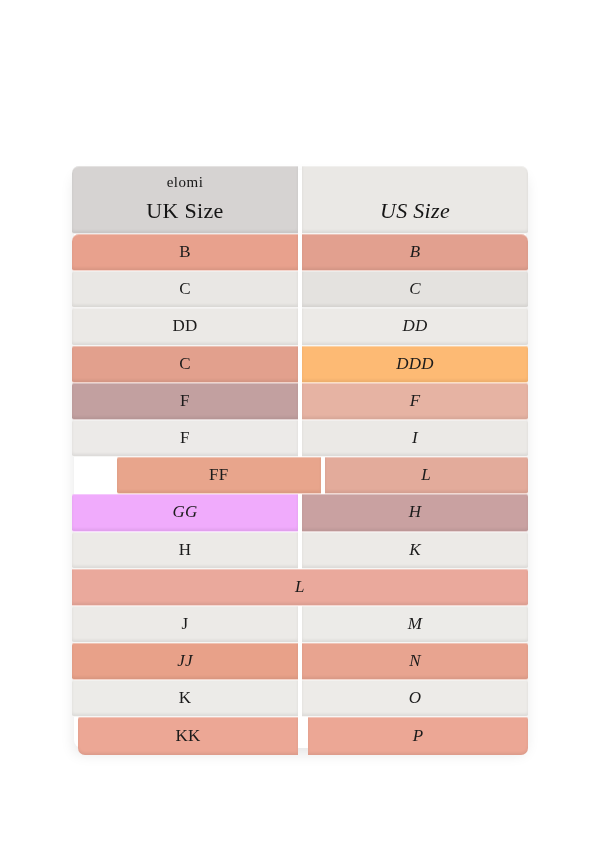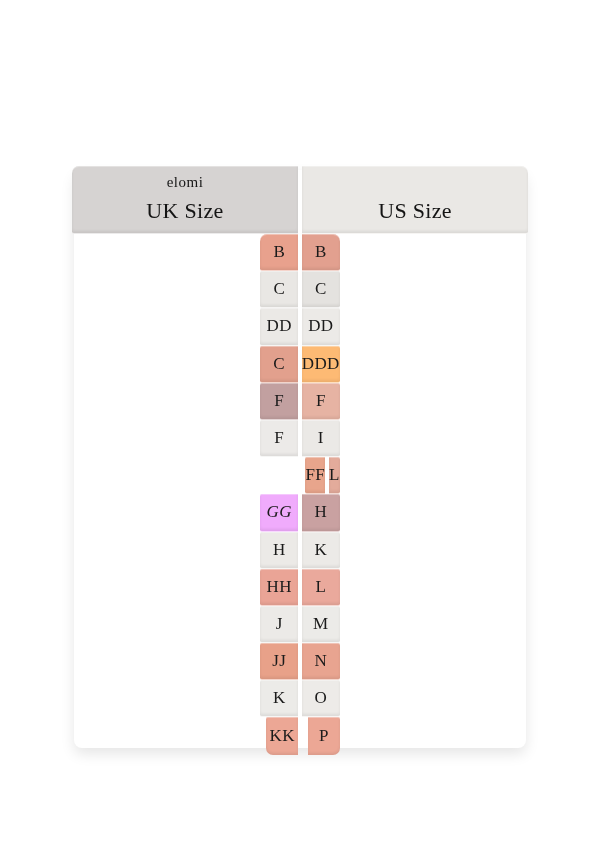--- a/index.html
+++ b/index.html
@@ -19,21 +19,20 @@
     left: 72px;
     top: 166px;
     width: 456px;
     height: 582px;
   }
 
   .table-wrap {
     display: flex;
     flex-direction: column;
     width: 100%;
-    align-items: center;
   }
 
   .row {
     display: flex;
     width: 100%;
     height: 37.2px;
     box-sizing: border-box;
   }
 
   .header-row {
@@ -54,20 +53,21 @@
     box-shadow: inset 0 1px 0 rgba(255,255,255,0.35),
                 inset 0 -2px 3px rgba(0,0,0,0.07);
   }
 
   .cell.left {
     margin-right: 4px;
     border-radius: 2px 0 0 2px;
   }
   .cell.right {
     border-radius: 0 2px 2px 0;
+    font-style: italic;
   }
 
   .header-cell {
     flex-direction: column;
     justify-content: flex-end;
     padding-bottom: 9px;
     font-size: 17px;
   }
 
   .brand {
@@ -150,29 +150,28 @@
         </div>
         <div class="row">
           <div class="cell left" style="background: #f0abfc; font-style: italic;">GG</div>
           <div class="cell right" style="background: rgb(201, 161, 161);">H</div>
         </div>
         <div class="row">
           <div class="cell left" style="background: rgb(236, 234, 231);">H</div>
           <div class="cell right" style="background: rgb(236, 234, 231);">K</div>
         </div>
         <div class="row">
-          <div class="cell left" style="background: rgb(234, 164, 150);">HH</div>
           <div class="cell right" style="background: rgb(234, 169, 156);">L</div>
         </div>
         <div class="row">
           <div class="cell left" style="background: rgb(236, 234, 231);">J</div>
           <div class="cell right" style="background: rgb(236, 235, 232);">M</div>
         </div>
         <div class="row">
-          <div class="cell left" style="background: rgb(232, 161, 137);">JJ</div>
+          <div class="cell left" style="background: rgb(232, 161, 137); font-style: italic;">JJ</div>
           <div class="cell right" style="background: rgb(232, 164, 144);">N</div>
         </div>
         <div class="row">
           <div class="cell left" style="background: rgb(236, 235, 232);">K</div>
           <div class="cell right" style="background: rgb(237, 235, 232);">O</div>
         </div>
         <div class="row">
           <div class="cell left" style="background: rgb(236, 167, 149); border-bottom-left-radius: 7px; border-bottom: none;">KK</div>
           <div class="cell right" style="background: rgb(236, 167, 149); border-bottom-right-radius: 7px; border-bottom: none;">P</div>
         </div>

